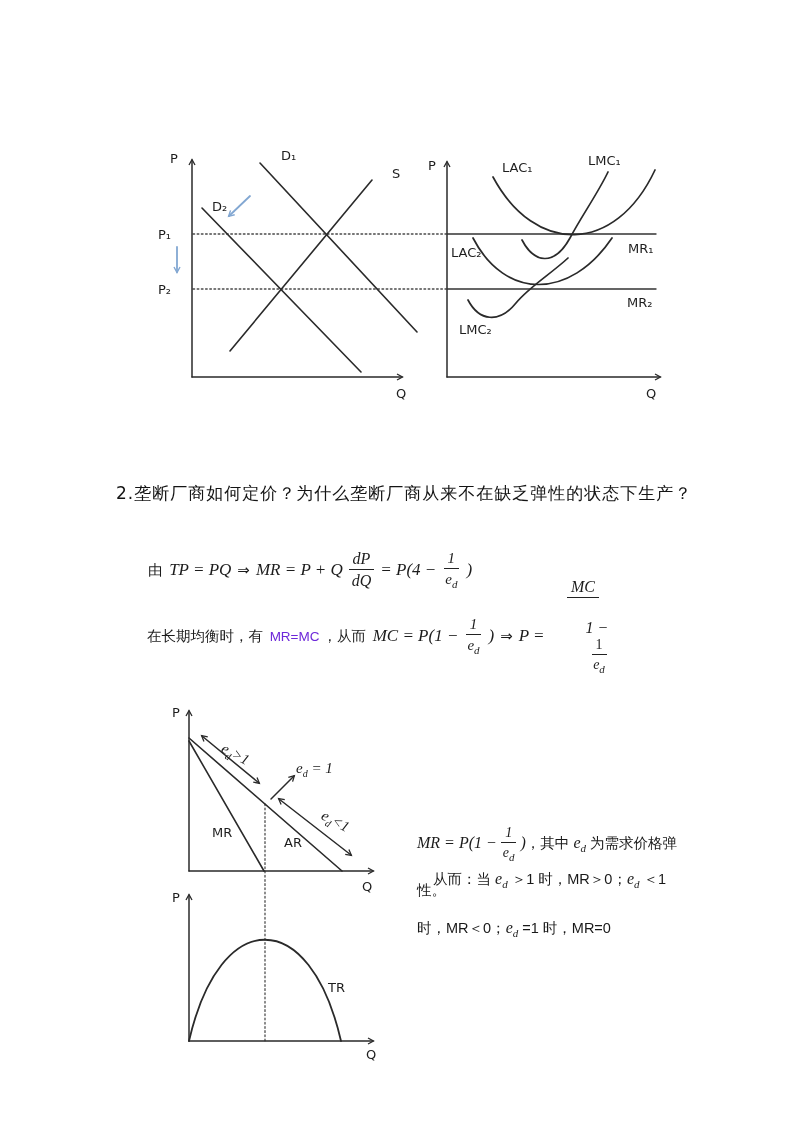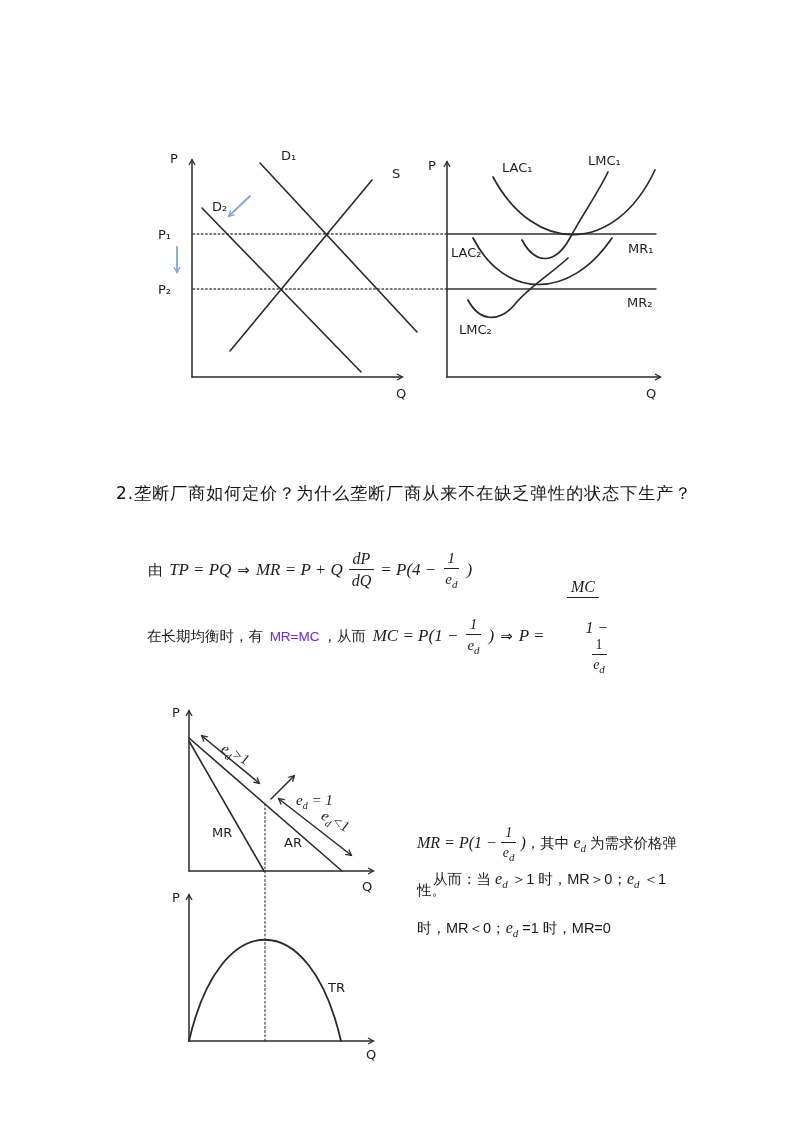--- a/index.html
+++ b/index.html
@@ -155,21 +155,21 @@
       <path d="M29,346 C60,211 150,211 181,346" fill="none" stroke="#2a2a2a" stroke-width="1.8"></path>
       <text x="12" y="207">P</text>
       <text x="206" y="364">Q</text>
       <text x="168" y="297">TR</text>
     </g>
   </svg>
 
   <div class="ed-label rot" style="left:222px;top:739px;">
     <i>e</i><sub>d</sub><span>&gt;1</span>
   </div>
-  <div class="ed-label" style="left:296px;top:792px;">
+  <div class="ed-label" style="left:296px;top:760px;">
     <i>e</i><sub>d</sub><span> = 1</span>
   </div>
   <div class="ed-label rot" style="left:322px;top:806px;">
     <i>e</i><sub>d</sub><span>&lt;1</span>
   </div>
 
 
   <div class="rc rc-f3">
     <span class="math">MR = P(1 −</span><span class="frac math" style="font-size:14px;"><span class="num">1</span><span class="den"><i>e</i><sub class="msub">d</sub></span></span><span class="math">)</span><span>，其中 </span><span class="math"><i>e</i><sub class="msub">d</sub></span><span> 为需求价格弹性。</span>
   </div>

